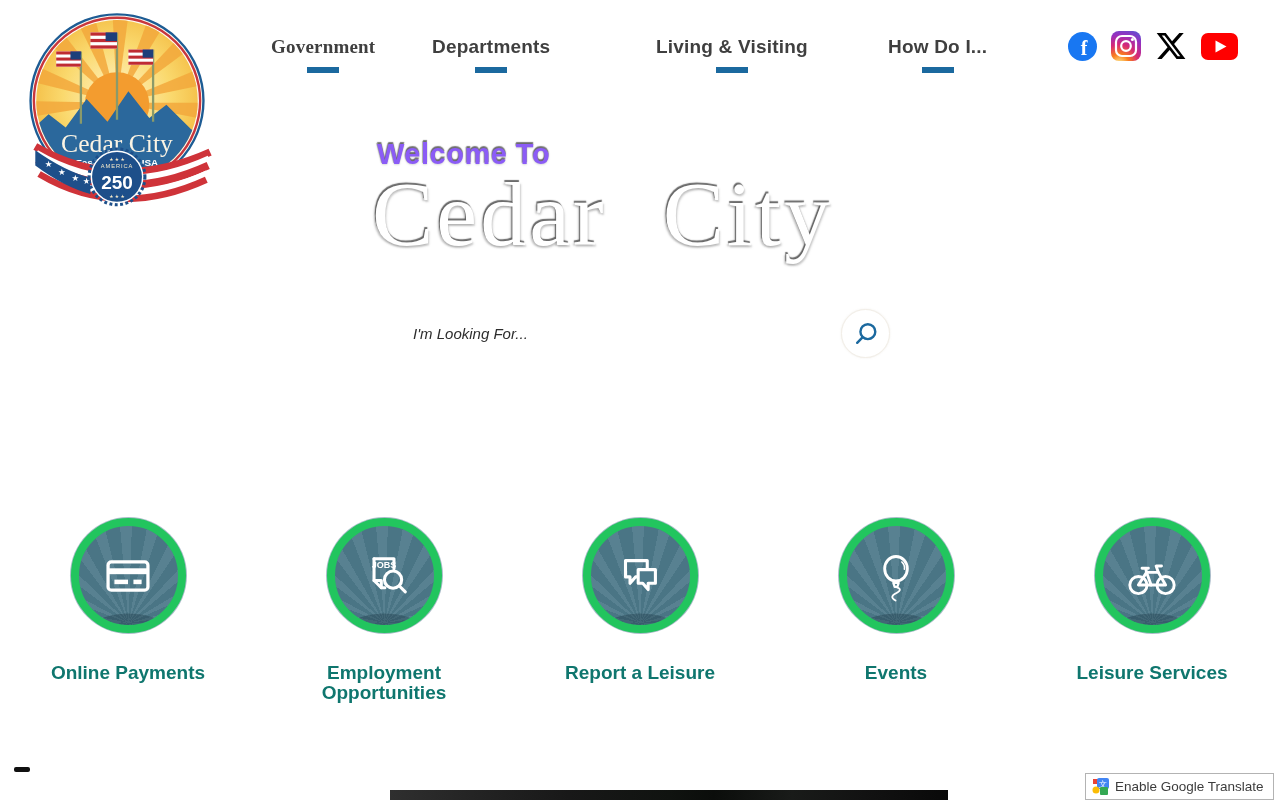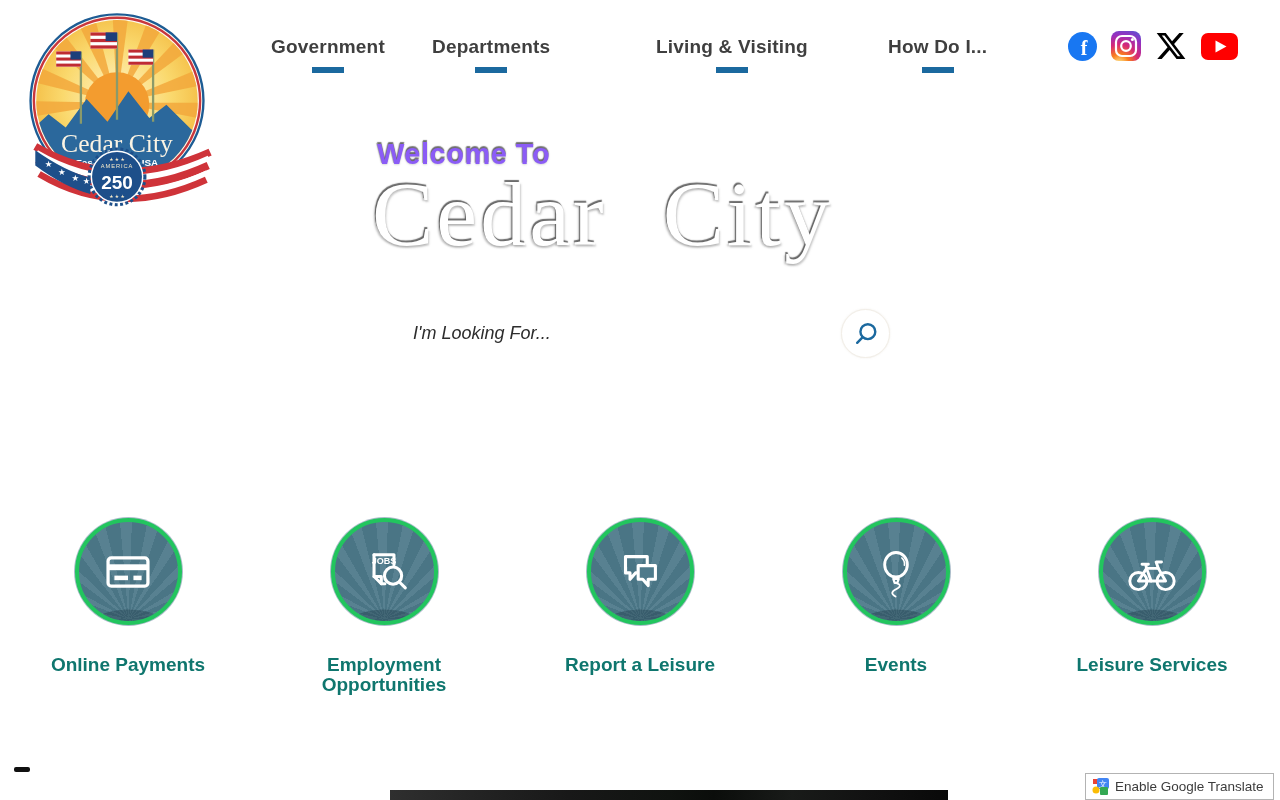--- a/index.html
+++ b/index.html
@@ -21,34 +21,34 @@
     text-shadow:0 -2px 1px rgba(80,80,80,.75),-1px -1px 1px rgba(120,120,120,.55),0 1px 2px rgba(170,170,170,.45);
   }
   .hero-city{
     position:absolute;left:372px;top:168px;font-family:"Liberation Serif",serif;
     font-size:92px;font-weight:400;color:#fff;line-height:1;letter-spacing:3px;word-spacing:30px;
     text-shadow:-1px -2px 1px rgba(70,70,70,.8),1px 2px 2px rgba(150,150,150,.5),-2px 1px 2px rgba(130,130,130,.45);
   }
   
   .search-input{
     position:absolute;left:392px;top:308px;width:430px;height:50px;border:none;outline:none;
-    background:transparent;font-family:"Liberation Sans",sans-serif;font-size:18px;
+    background:transparent;font-family:"Liberation Sans",sans-serif;font-size:15px;
     font-style:italic;color:#2d2d2d;padding:0 0 0 21px;
   }
   .search-input::placeholder{color:#2d2d2d;opacity:1;font-style:italic;}
   .search-button{
     position:absolute;left:841px;top:309px;width:47px;height:47px;border-radius:50%;
     background:#fff;border:1px solid #f2eee7;display:flex;align-items:center;justify-content:center;
     cursor:pointer;box-shadow:0 0 2px rgba(210,200,185,.35);
   }
   
   .quick-links{position:absolute;left:0;top:518px;width:1280px;display:flex;padding:0;box-sizing:border-box;}
   .ql-item{flex:1;display:flex;flex-direction:column;align-items:center;cursor:pointer;}
   .ql-circle{
-    width:99px;height:99px;border-radius:50%;border:4px solid #22c55e;background:#4e7a8b;
+    width:99px;height:99px;border-radius:50%;border:8px solid #22c55e;background:#4e7a8b;
     position:relative;display:flex;align-items:center;justify-content:center;
     box-shadow:0 0 0 1px rgba(12,62,100,.35);
   }
   .ql-circle::before{
     content:'';position:absolute;inset:0;border-radius:50%;
     background:
       radial-gradient(ellipse 75% 40% at 50% 112%, rgba(15,40,52,.30) 58%, rgba(15,40,52,0) 60%),
       repeating-conic-gradient(from -85deg at 50% 98%, rgba(255,255,255,.06) 0deg 7deg, rgba(0,0,0,.04) 7deg 16deg);
   }
   .ql-circle svg{position:relative;z-index:1;}
@@ -165,21 +165,21 @@
       <circle cx="100" cy="178" r="29" fill="none" stroke="#1d4f8a" stroke-width="4" stroke-dasharray="3 2.6"></circle>
       <circle cx="100" cy="178" r="27" fill="#1d4f8a" stroke="#ffffff" stroke-width="1.5"></circle>
       <text x="100" y="169" text-anchor="middle" font-family="Liberation Sans, sans-serif" font-size="6" letter-spacing="1" fill="#f5e9c9">AMERICA</text>
       <text x="100" y="191" text-anchor="middle" font-family="Liberation Sans, sans-serif" font-weight="700" font-size="20" fill="#ffffff">250</text>
       <text x="100" y="161" text-anchor="middle" font-size="5" fill="#f5e9c9">★ ★ ★</text>
       <text x="100" y="200" text-anchor="middle" font-size="5" fill="#f5e9c9">★ ★ ★</text>
     </g>
   </svg>
 </div>
 
-<div class="nav-item" style="left:271px;">
+<div class="nav-item" style="left:271px;font-family:Liberation Serif, serif;">
   <div class="nav-label">Government</div>
   <div class="nav-underline"></div>
 </div>
 <div class="nav-item" style="left:432px;">
   <div class="nav-label">Departments</div>
   <div class="nav-underline"></div>
 </div>
 <div class="nav-item" style="left:656px;">
   <div class="nav-label">Living &amp; Visiting</div>
   <div class="nav-underline"></div>

